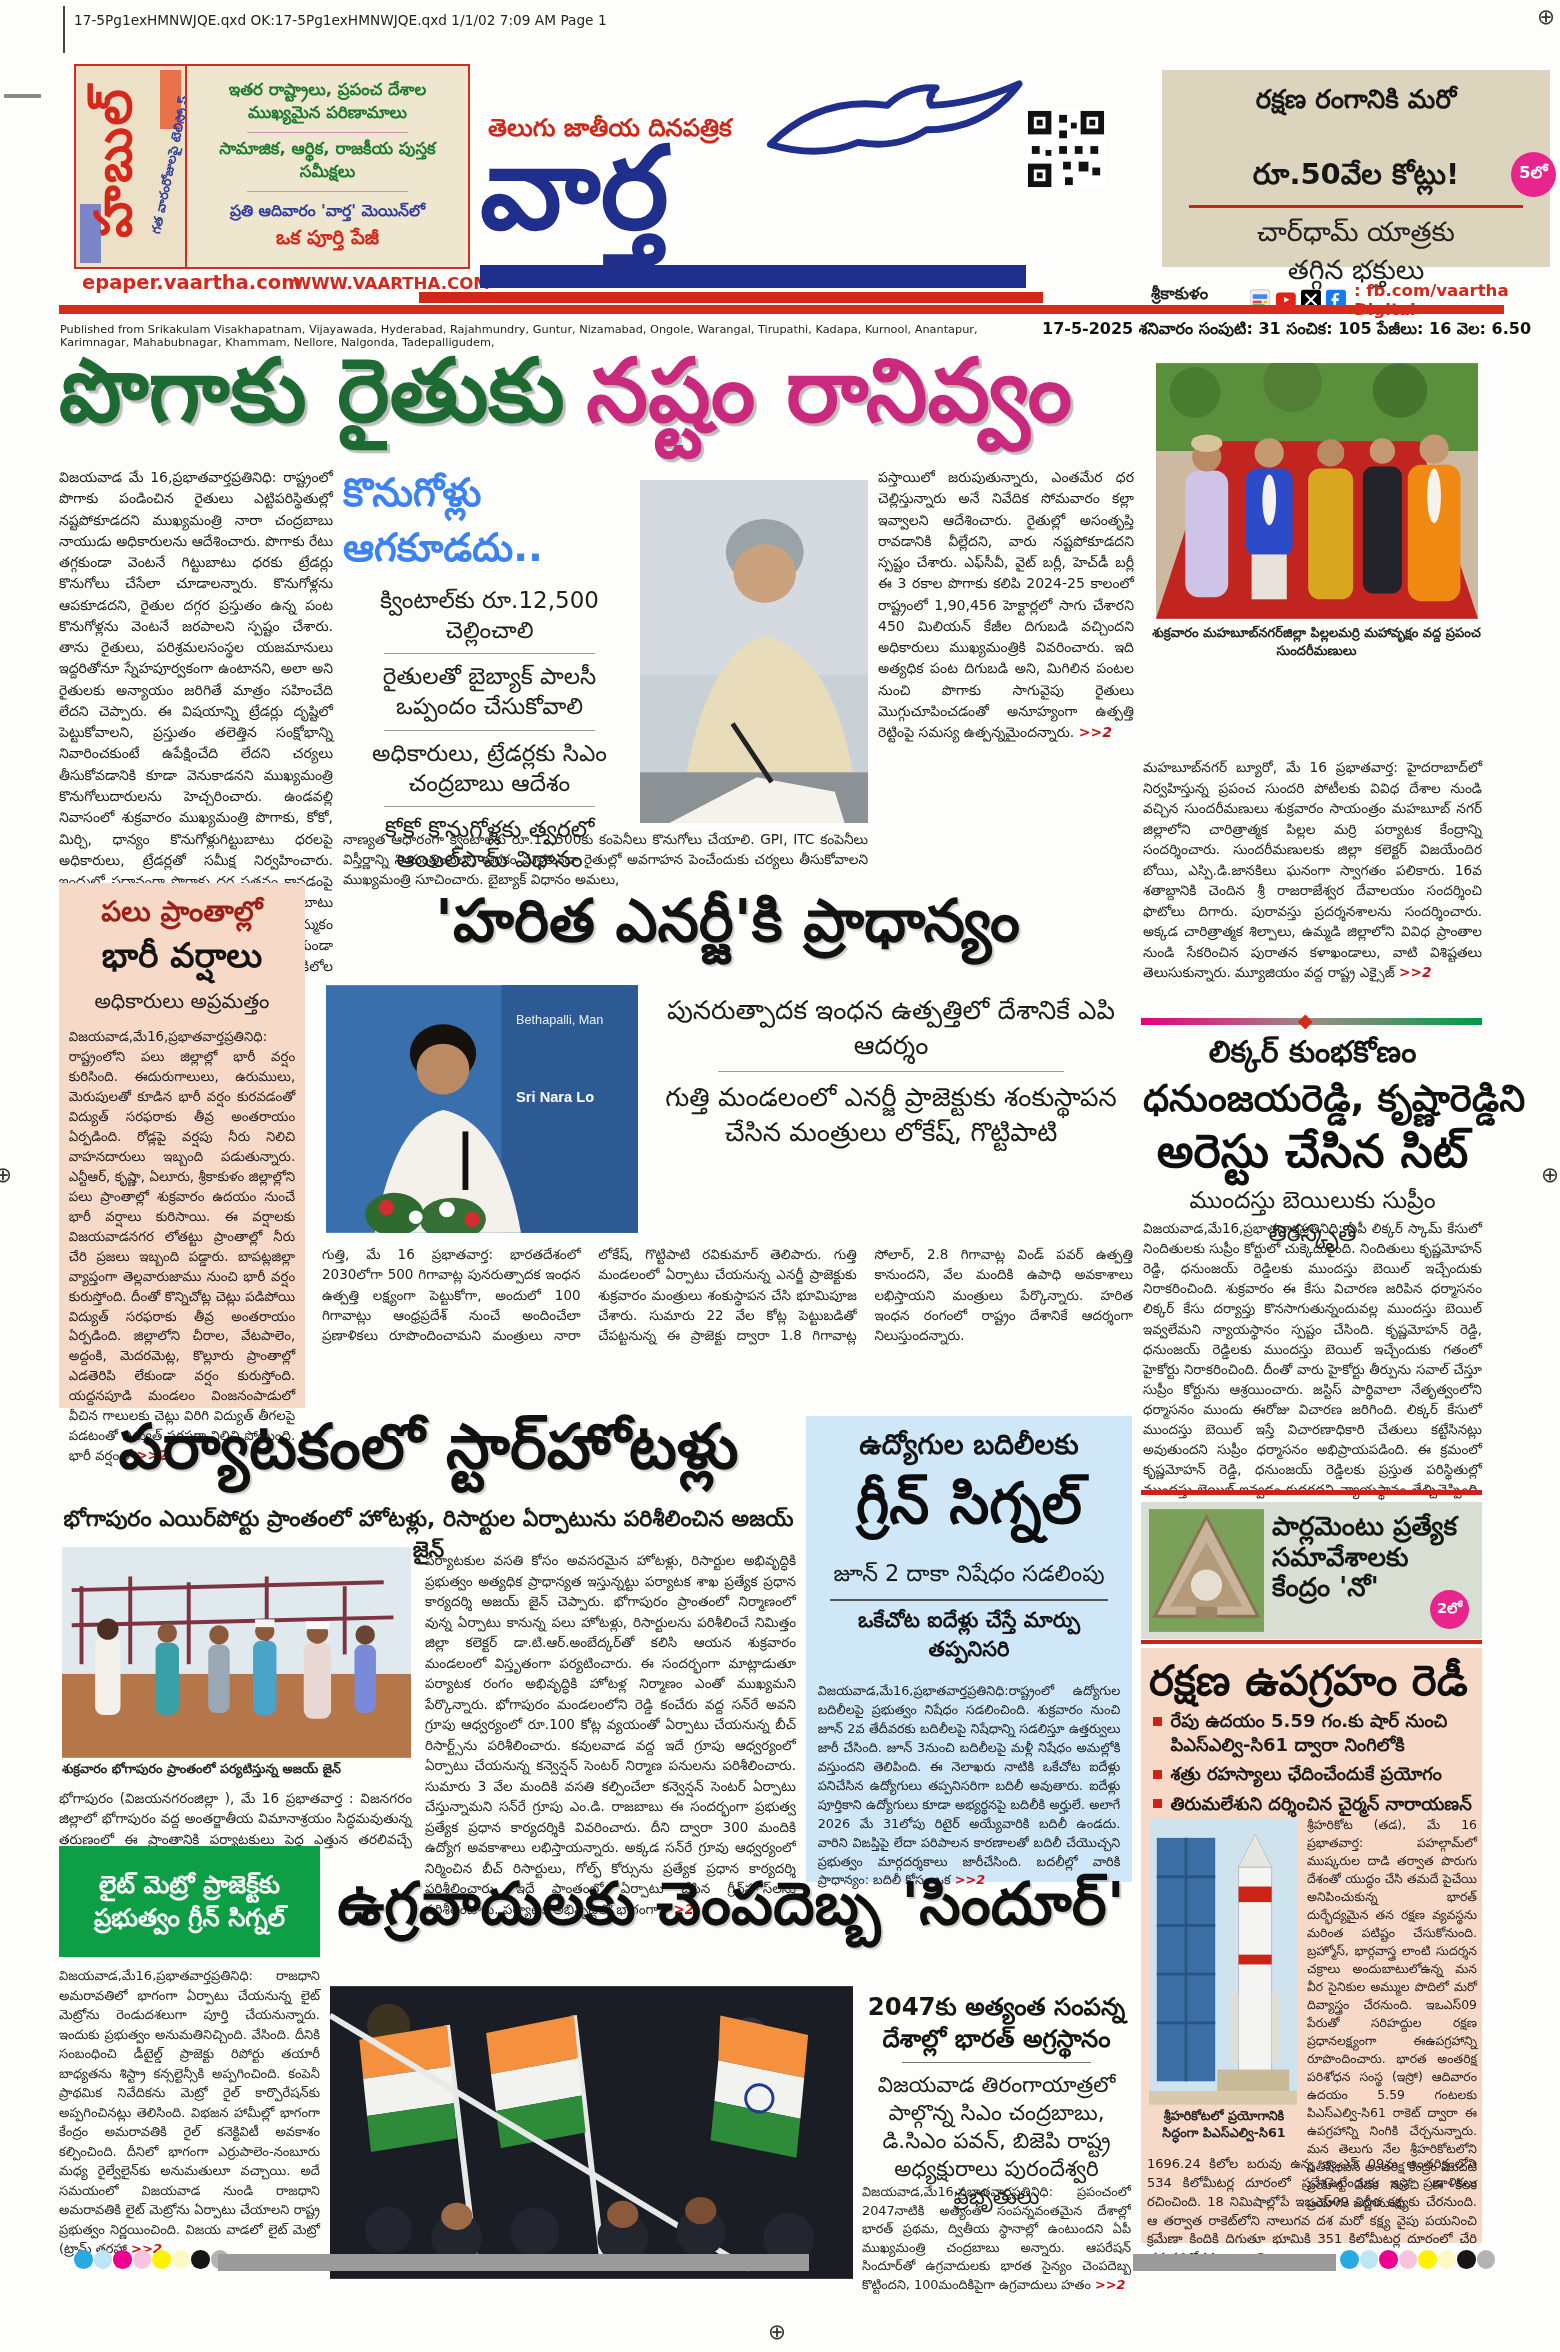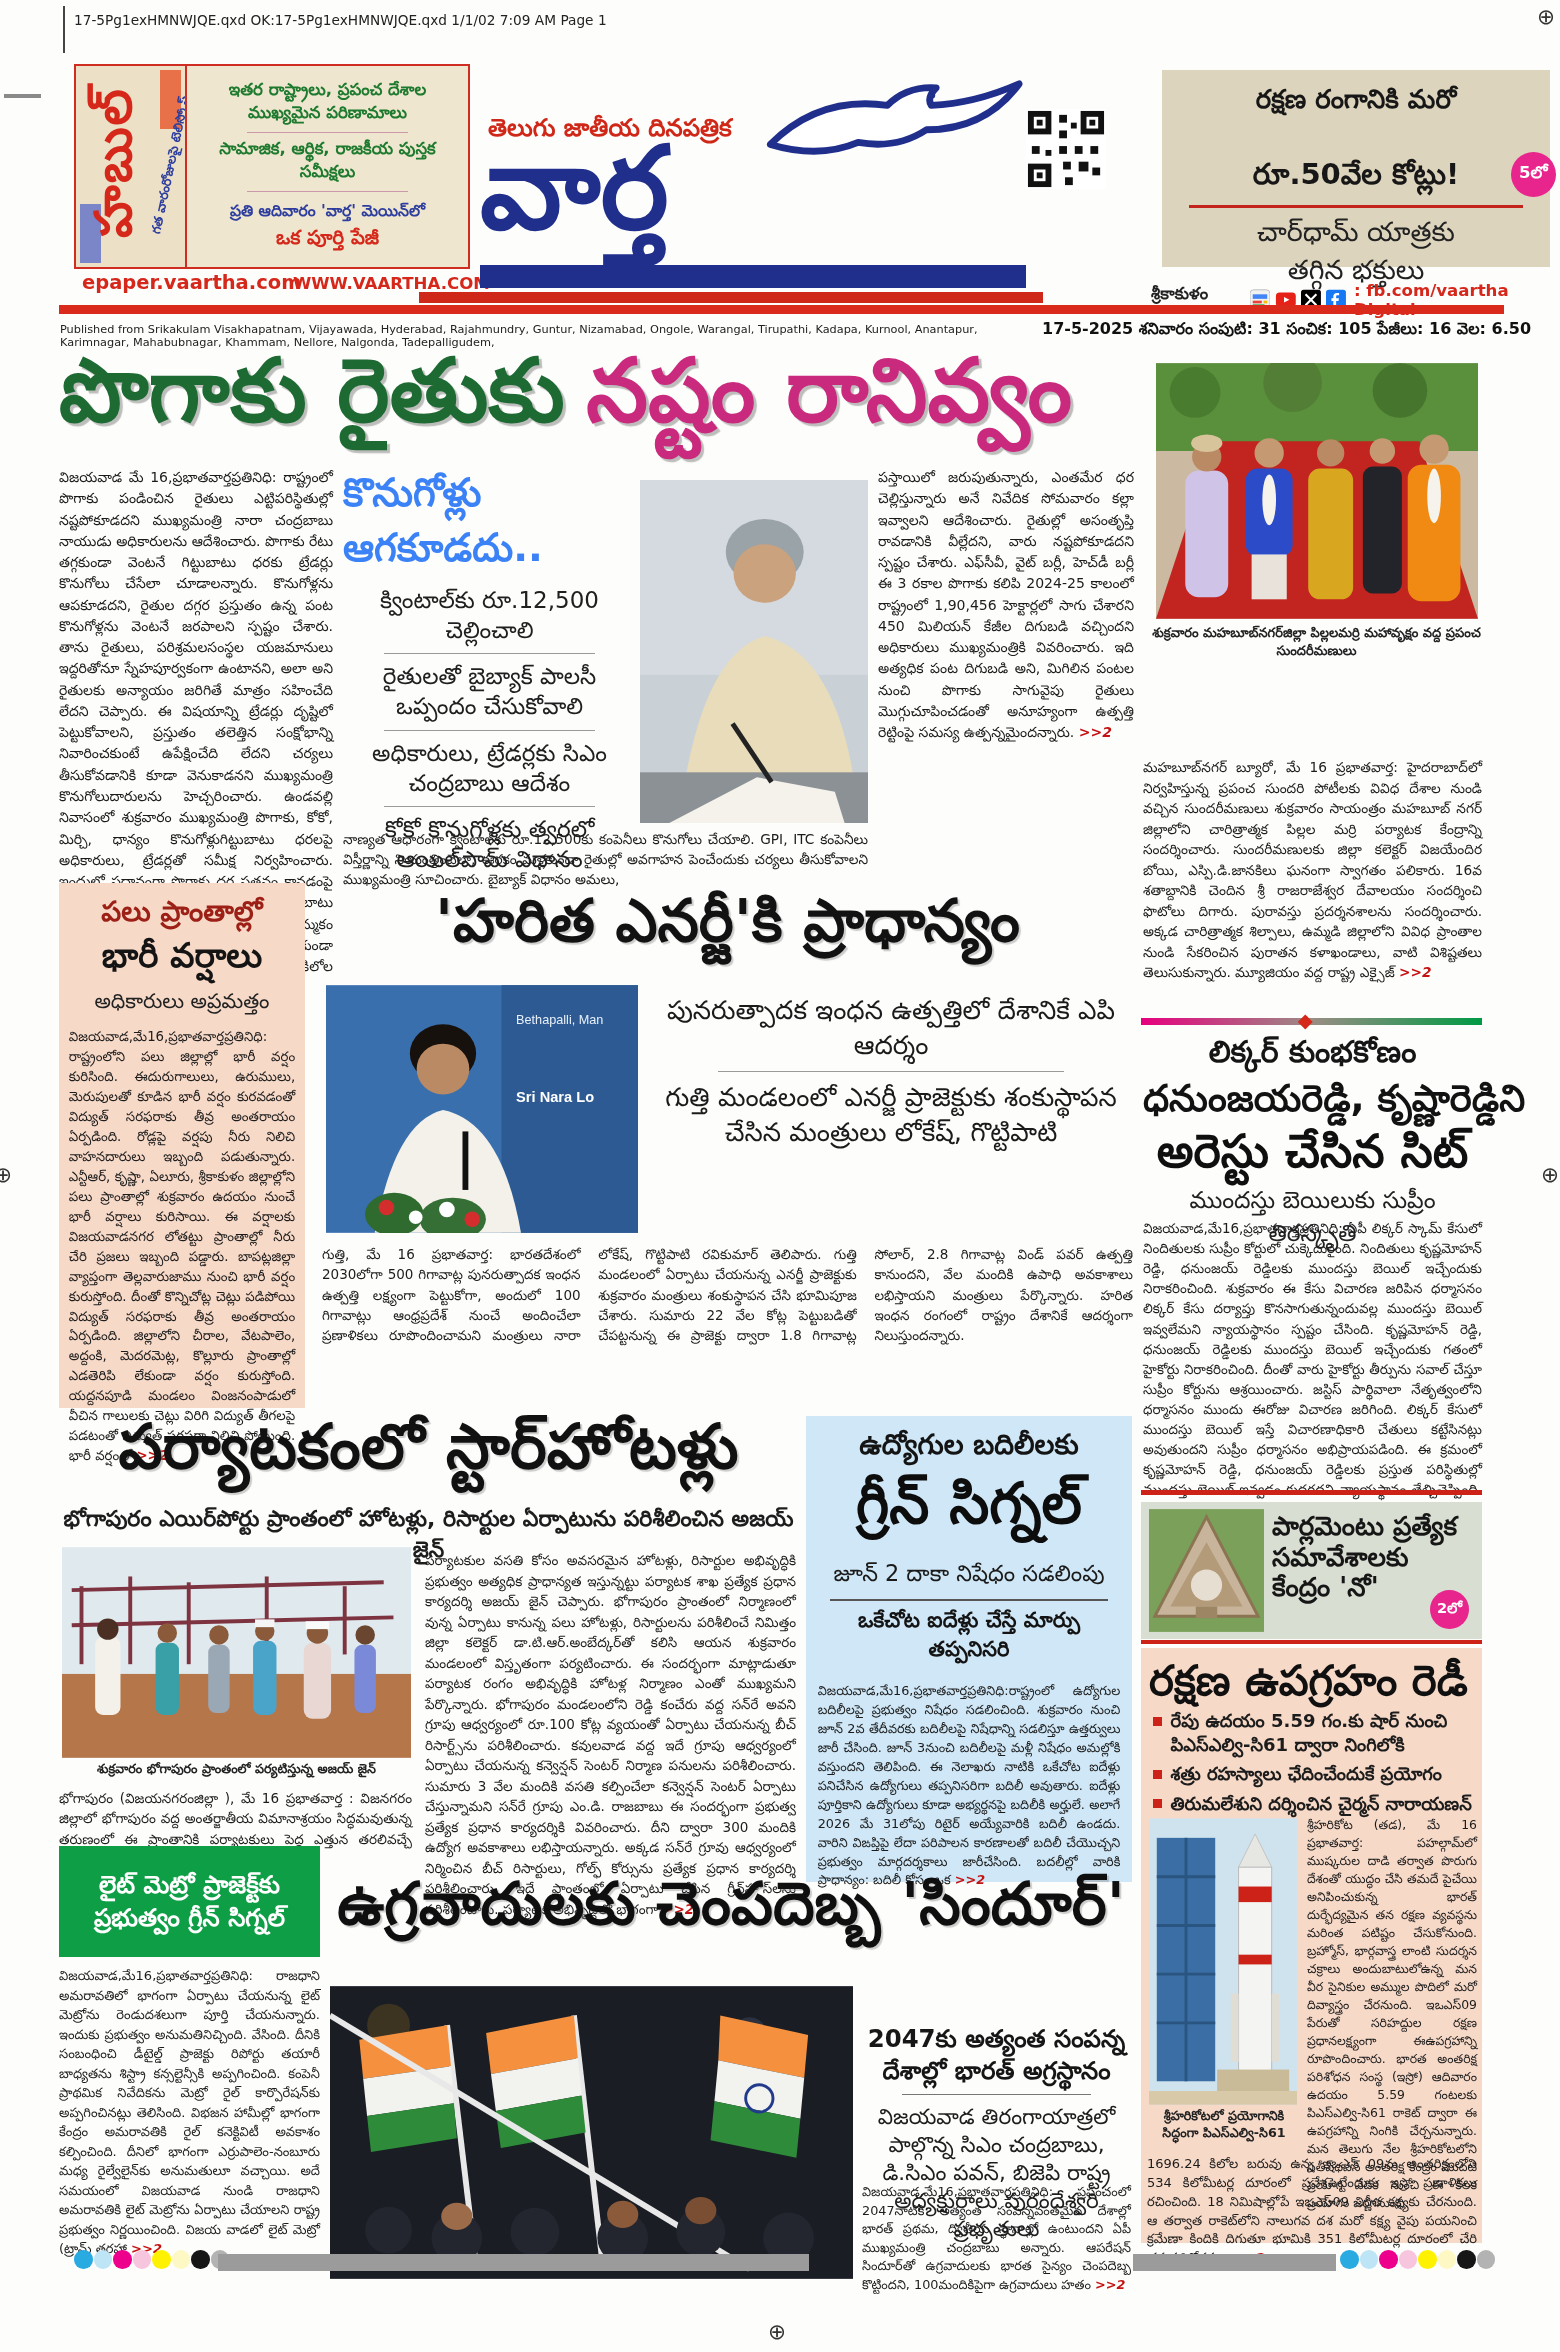--- a/index.html
+++ b/index.html
@@ -121,21 +121,21 @@
   #sat-photo{left:1149px;top:1818px;width:148px;height:287px;}
   #sat-side{left:1307px;top:1816px;width:170px;font-size:12.4px;line-height:1.45;}
   #sat-caption{left:1147px;top:2108px;width:154px;font-size:12.7px;font-weight:bold;line-height:1.3;color:#222;}
   #sat-bottom{left:1147px;top:2155px;width:330px;font-size:13px;line-height:1.45;}
 
   
   #tour-head{left:59px;top:1410px;width:739px;font-size:62px;font-weight:900;text-align:center;color:#111;
       white-space:nowrap;text-shadow:2px 2px 1px rgba(130,130,130,.4);}
   #tour-sub{left:59px;top:1506px;width:739px;font-size:22px;font-weight:bold;text-align:center;color:#1d1d1d;}
   #tour-photo{left:62px;top:1547px;width:349px;height:211px;}
-  #tour-caption{left:62px;top:1761px;width:349px;font-size:12.7px;font-weight:bold;text-align:center;color:#222;}
+  #tour-caption{left:62px;top:1761px;width:349px;font-size:12.7px;font-weight:bold;color:#222;}
   #tour-left{left:59px;top:1788px;width:353px;font-size:13.5px;line-height:1.5;}
   #tour-right{left:425px;top:1550px;width:371px;font-size:13.5px;line-height:1.52;}
 
   
   #trans-box{left:806px;top:1416px;width:326px;height:466px;background:#cfe7f6;padding:11.7px 11.7px;box-sizing:border-box;}
   #trans-t1{font-size:28px;font-weight:bold;text-align:center;color:#141414;}
   #trans-t2{font-size:57px;font-weight:900;text-align:center;color:#0d0d0d;margin-top:2px;}
   #trans-s1{font-size:22.4px;text-align:center;margin-top:9.8px;color:#1a1a1a;}
   #trans-box .rule{border-top:2px solid #555;width:92%;margin:6.8px auto;}
   #trans-s2{font-size:21px;font-weight:bold;text-align:center;color:#141414;}
@@ -145,21 +145,21 @@
   #metro-box{left:59px;top:1846px;width:261px;height:111px;background:#0e9e46;color:#fff;
       display:flex;flex-direction:column;justify-content:center;}
   #metro-box .t{font-size:24.4px;font-weight:bold;text-align:center;line-height:1.35;}
   #metro-body{left:59px;top:1966px;width:261px;font-size:13px;line-height:1.5;}
 
   
   #sin-head{left:330px;top:1869px;width:802px;font-size:59px;font-weight:900;text-align:center;color:#0f0f0f;
       white-space:nowrap;text-shadow:2px 2px 1px rgba(130,130,130,.4);}
   #sin-photo{left:330px;top:1986px;width:523px;height:293px;}
   #sin-caption{left:330px;top:2283px;width:523px;font-size:12.7px;font-weight:bold;text-align:center;color:#222;line-height:1.3;}
-  #sin-deck{left:862px;top:1991px;width:269px;margin-top:32px;}
+  #sin-deck{left:862px;top:1991px;width:269px;}
   #sin-d1{font-size:24.4px;font-weight:bold;text-align:center;color:#161616;line-height:1.3;}
   #sin-deck .rule{border-top:1.5px solid #777;width:70%;margin:7.8px auto;}
   #sin-d2{font-size:21.5px;text-align:center;color:#1d1d1d;line-height:1.3;}
   #sin-body{left:862px;top:2183px;width:269px;font-size:12.8px;line-height:1.45;}
 
   
   #strip-left{left:74px;top:2249px;}
   #bar-left{left:218px;top:2254px;width:591px;height:16.6px;background:#9b9b9b;}
   #bar-right{left:1133px;top:2254px;width:203px;height:16.6px;background:#9b9b9b;}
   #strip-right{left:1340px;top:2249px;}

